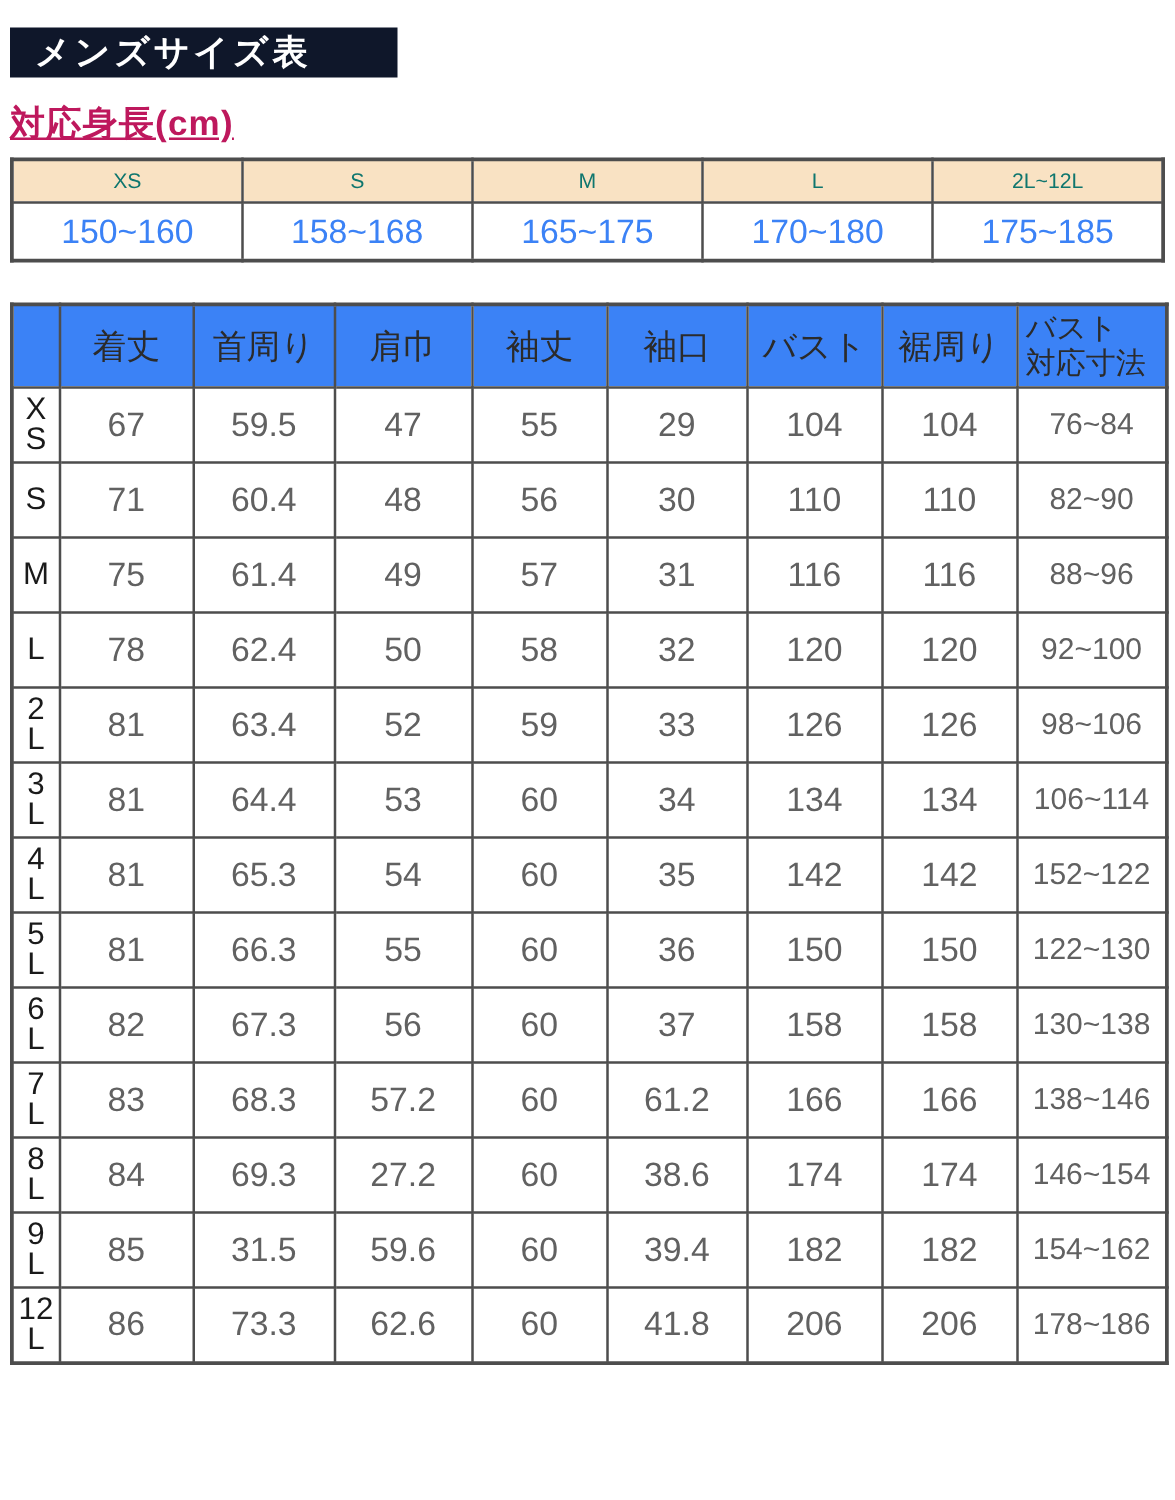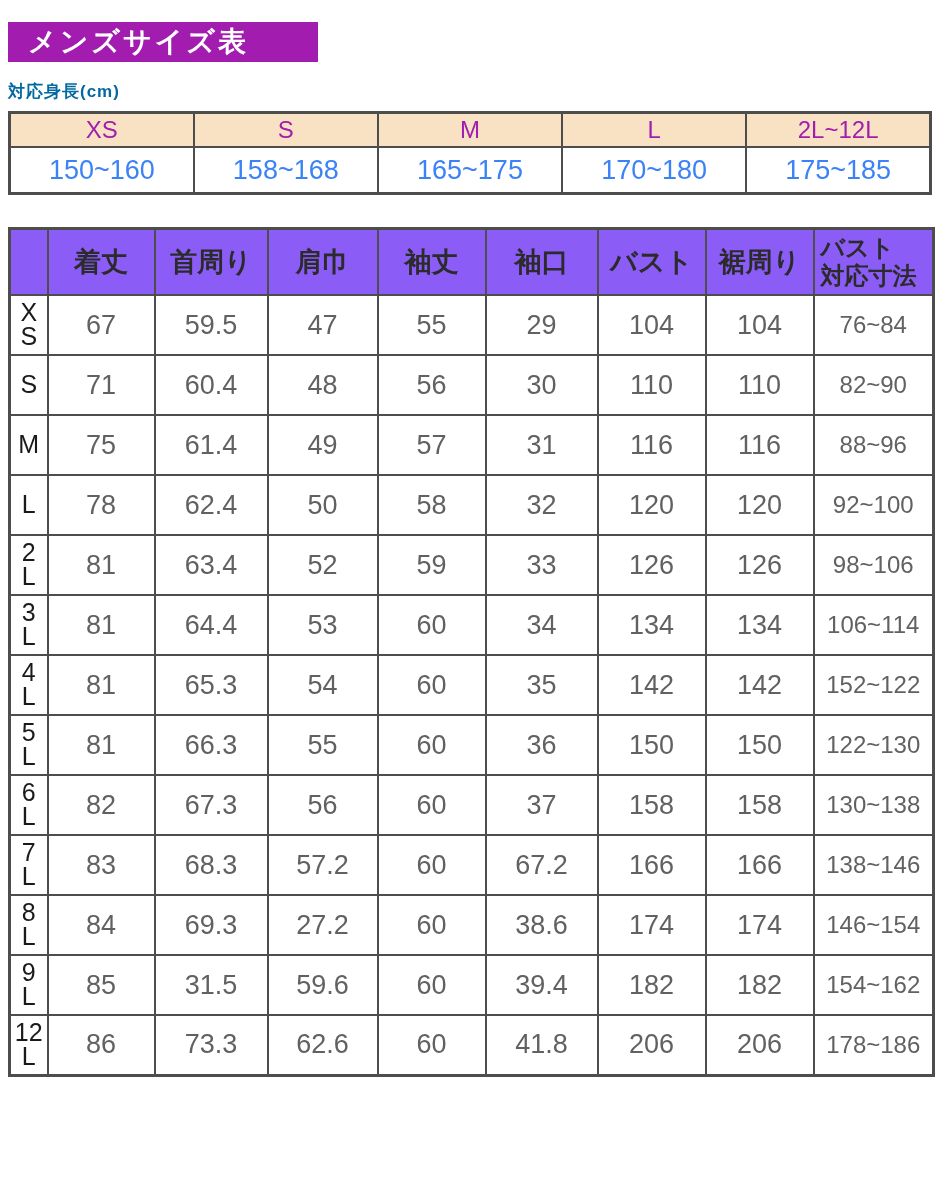--- a/index.html
+++ b/index.html
@@ -13,71 +13,72 @@
     height: 1200px;
     box-sizing: border-box;
     color: #2f2f2f;
   }
   .page {
     padding: 22px 8px 0 8px;
   }
   .title-bar {
     width: 310px;
     height: 40px;
-    background: #a21caf;
+    background: #0f172a;
     color: #ffffff;
     font-size: 28px;
     font-weight: bold;
     line-height: 40px;
     padding-left: 20px;
     letter-spacing: 3px;
     box-sizing: border-box;
   }
   .subtitle {
     margin: 18px 0 8px 0;
-    font-size: 17px;
+    font-size: 28px;
     font-weight: bold;
-    color: #0369a1;
+    color: #be185d;
     letter-spacing: 1px;
+    text-decoration: underline;
   }
   table {
     border-collapse: collapse;
     table-layout: fixed;
     width: 924px;
     border: 3px solid #4d4d4d;
   }
   th, td {
     border: 2px solid #4d4d4d;
     text-align: center;
     vertical-align: middle;
     padding: 0;
     overflow: hidden;
   }
   
   .height-table th {
     background: #f9e2c3;
     height: 32px;
-    font-size: 24px;
+    font-size: 17px;
     font-weight: normal;
-    color: #a21caf;
+    color: #0f766e;
   }
   .height-table td {
     height: 44px;
     font-size: 27px;
     color: #3b82f6;
   }
   
   .size-table {
     margin-top: 32px;
   }
   .size-table thead th {
-    background: #8b5cf6;
+    background: #3b82f6;
     height: 64px;
     font-size: 27px;
-    font-weight: bold;
+    font-weight: normal;
     color: #2b2b2b;
   }
   .size-table thead th.multiline {
     font-size: 24px;
     text-align: left;
     padding-left: 6px;
     line-height: 1.15;
     white-space: pre-line;
   }
   .size-table tbody th.row-label {
@@ -263,21 +264,21 @@
           <td>158</td>
           <td class="range">130~138</td>
         </tr>
         <tr>
           <th class="row-label">7
 L</th>
           <td>83</td>
           <td>68.3</td>
           <td>57.2</td>
           <td>60</td>
-          <td>67.2</td>
+          <td>61.2</td>
           <td>166</td>
           <td>166</td>
           <td class="range">138~146</td>
         </tr>
         <tr>
           <th class="row-label">8
 L</th>
           <td>84</td>
           <td>69.3</td>
           <td>27.2</td>

